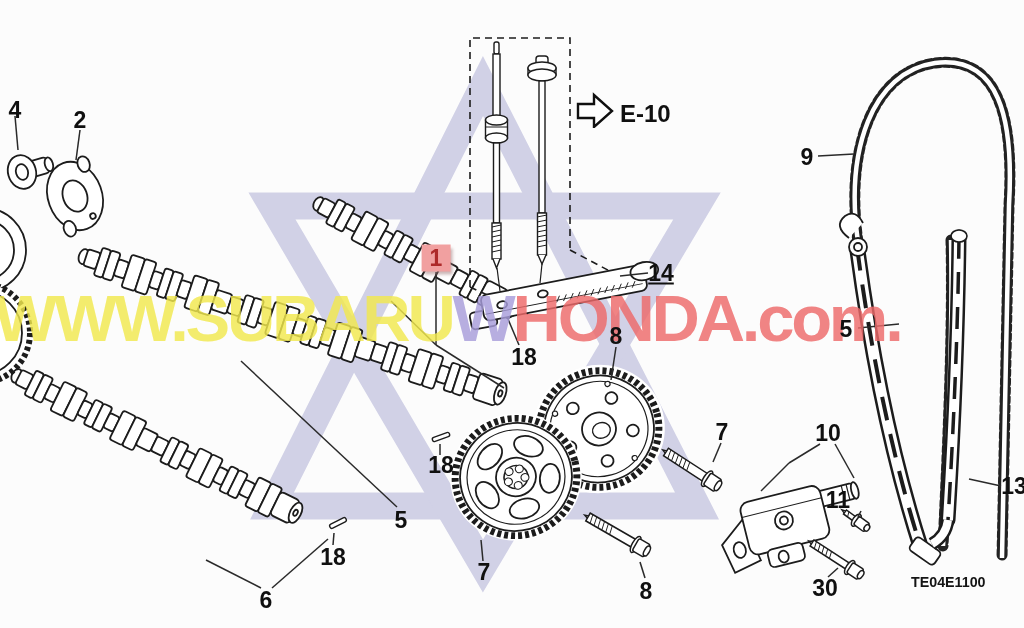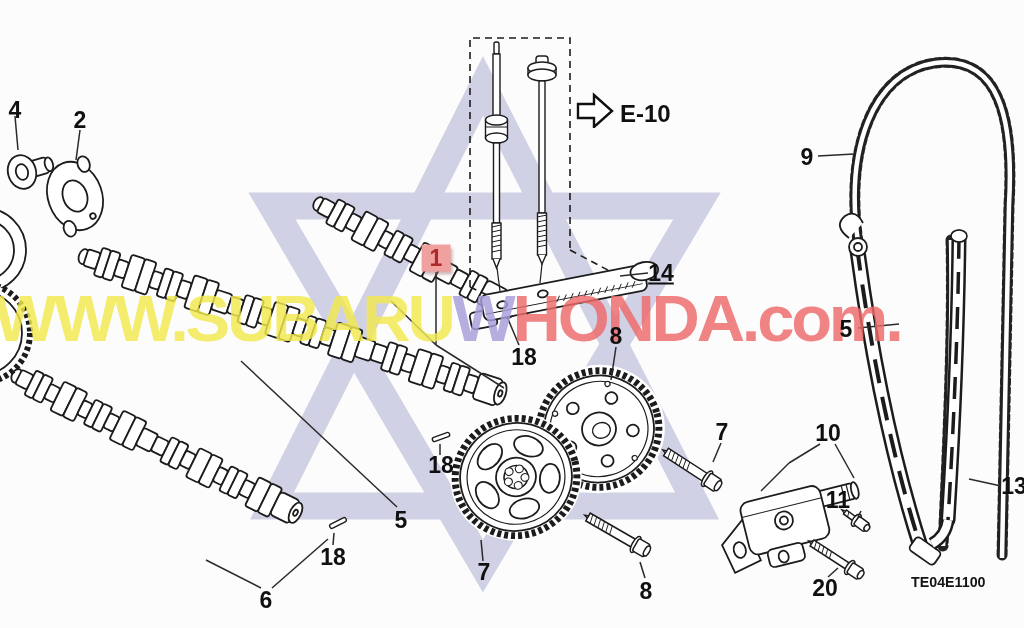--- a/index.html
+++ b/index.html
@@ -383,17 +383,17 @@
       <div class="part-label" style="left: 616px; top: 336px;">8</div>
       <div class="part-label" style="left: 441px; top: 465px;">18</div>
       <div class="part-label" style="left: 722px; top: 432px;">7</div>
       <div class="part-label" style="left: 828px; top: 433px;">10</div>
       <div class="part-label" style="left: 838px; top: 500px;">11</div>
       <div class="part-label" style="left: 1014px; top: 486px;">13</div>
       <div class="part-label" style="left: 401px; top: 520px;">5</div>
       <div class="part-label" style="left: 333px; top: 557px;">18</div>
       <div class="part-label" style="left: 484px; top: 572px;">7</div>
       <div class="part-label" style="left: 646px; top: 591px;">8</div>
-      <div class="part-label" style="left: 825px; top: 588px;">20</div>
+      <div class="part-label" style="left: 825px; top: 588px;">30</div>
       <div class="part-label" style="left: 266px; top: 600px;">6</div>
     </div>
 
 </div>
 
 </body></html>

